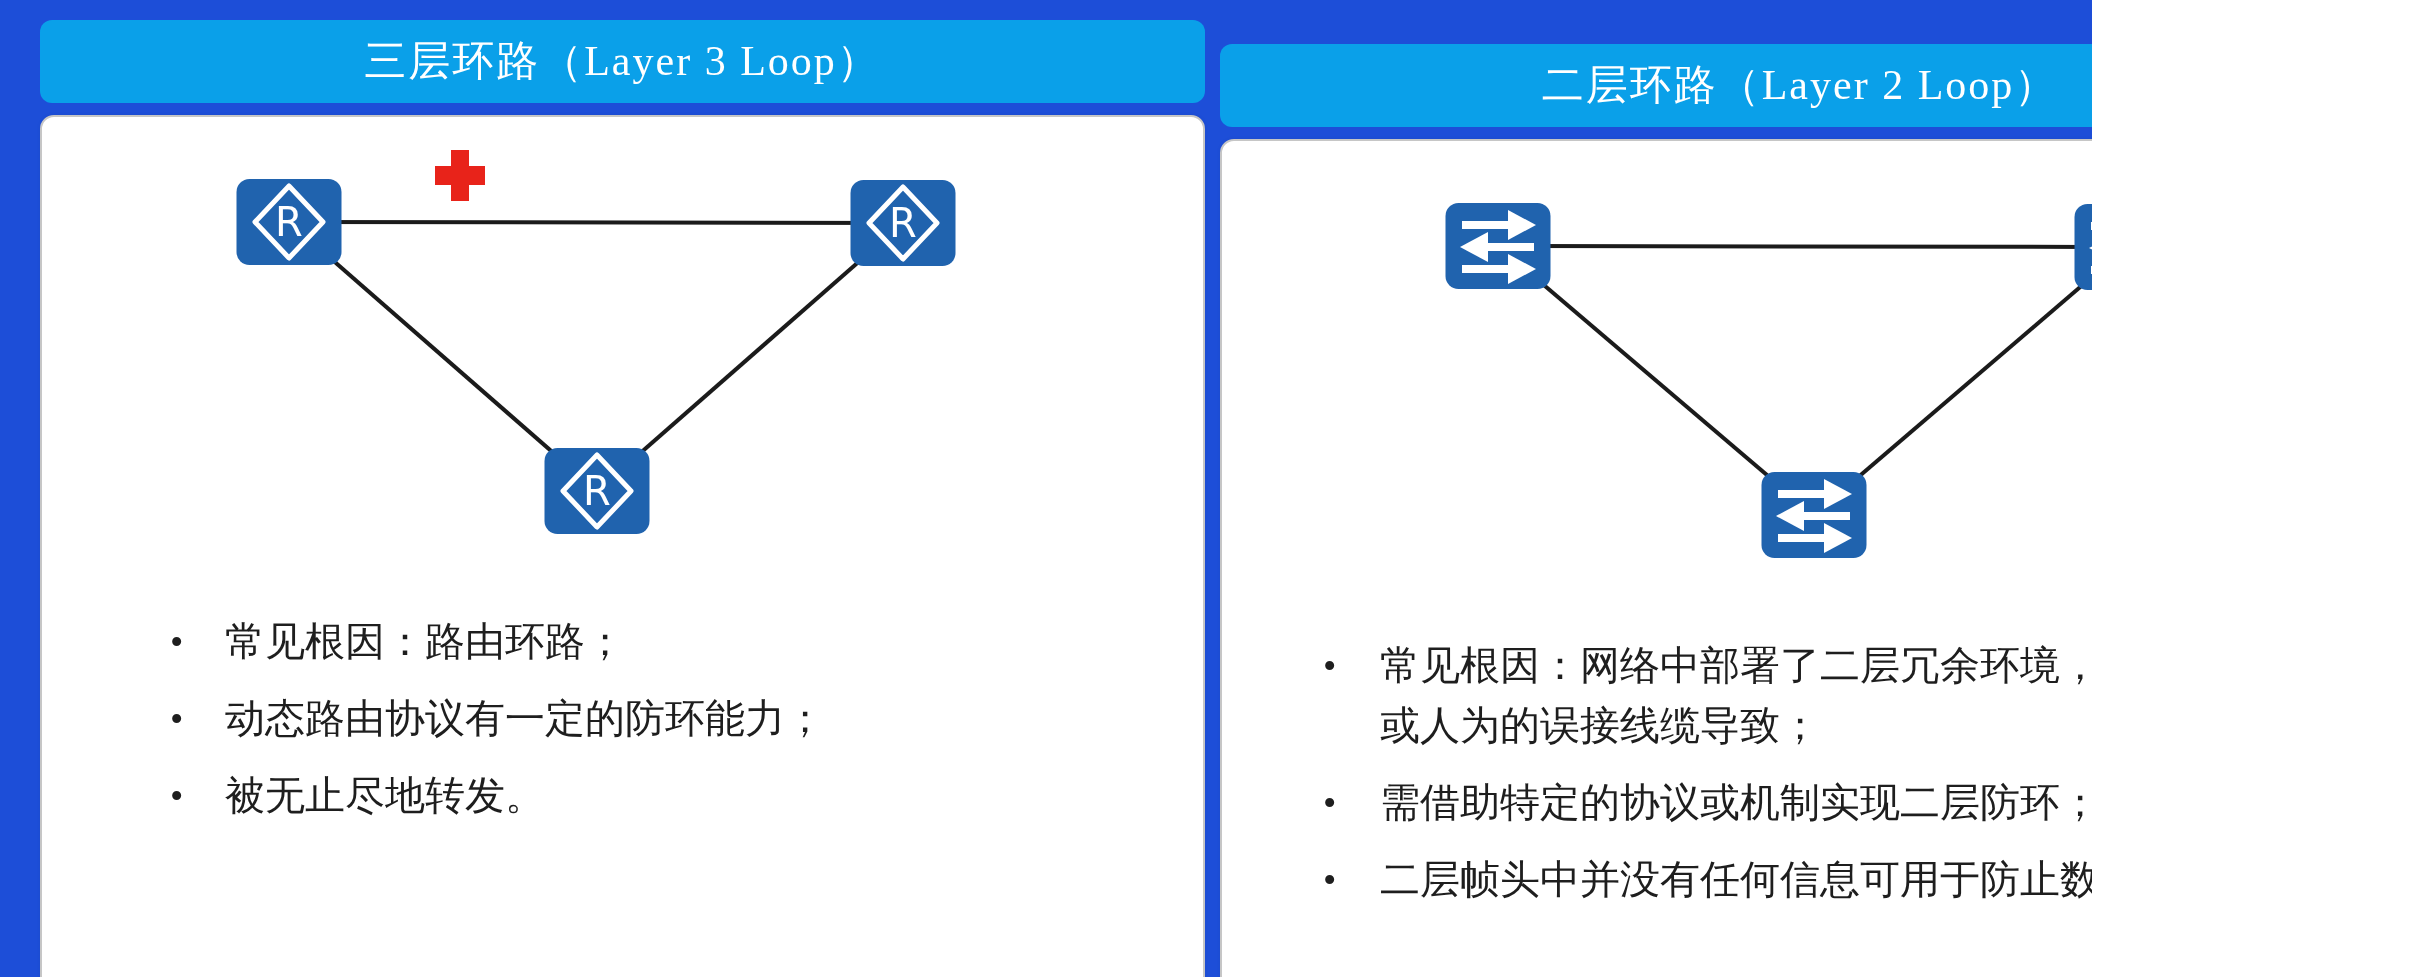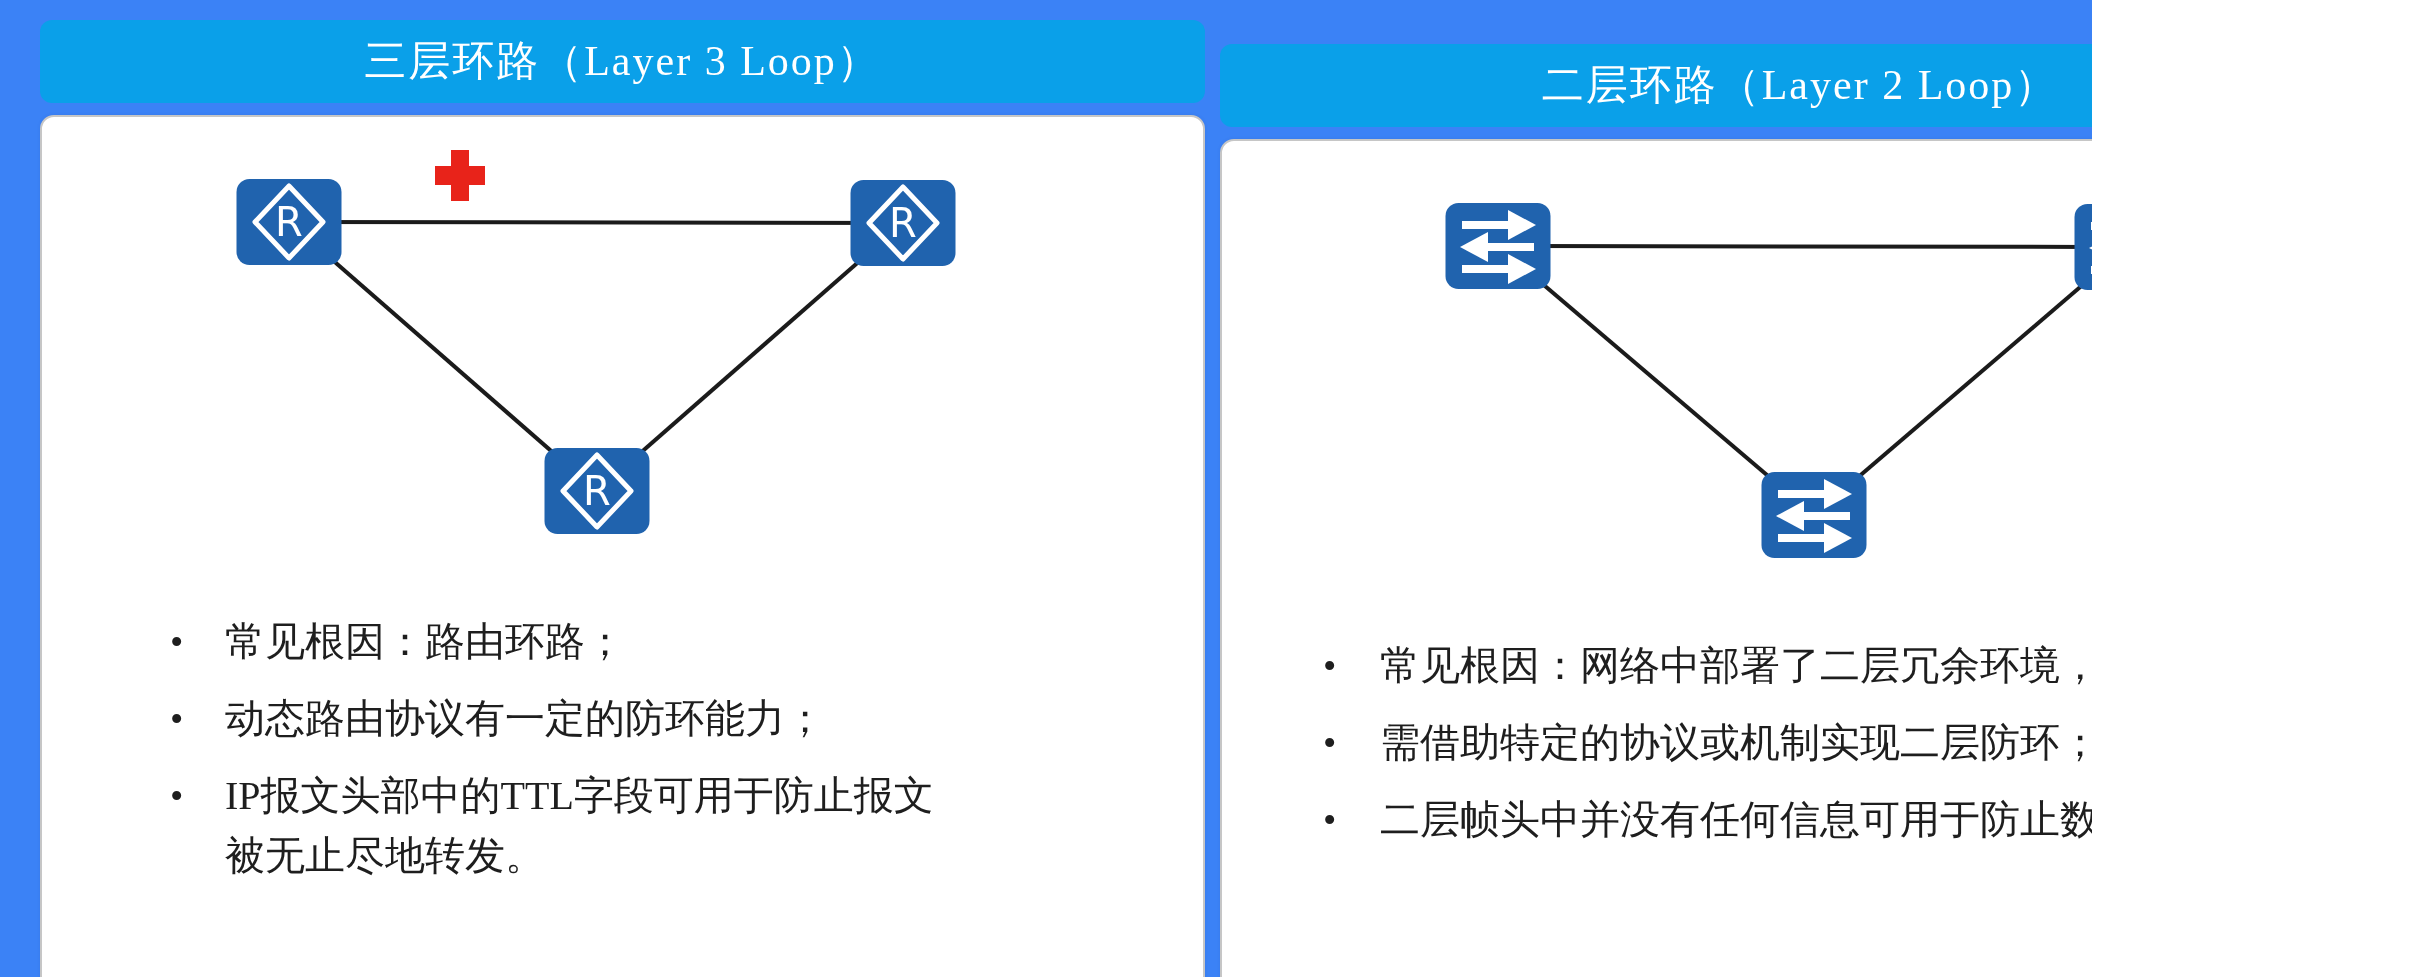--- a/index.html
+++ b/index.html
@@ -8,21 +8,21 @@
     --node-fill:#2063ae;
     --link-line:#1b1b1b;
     --error-red:#e8231a;
     --card-border:#c6c6c6;
     --body-text:#1e1e1e;
   }
   *{margin:0;padding:0;box-sizing:border-box;}
   html,body{background:#ffffff;}
   .stage{
     position:relative;width:2092px;height:977px;overflow:hidden;
-    background:#3b82f6;
+    background:#1d4ed8;
     font-family:"Liberation Serif","DejaVu Serif",serif;
     color:var(--body-text);
   }
   .panel-header{
     position:absolute;top:20px;height:83px;border-radius:12px;
     background:var(--header-bg);color:var(--header-text);
     text-align:center;line-height:83px;font-size:42px;letter-spacing:2px;
   }
   .panel-card{
     position:absolute;top:115px;height:902px;border-radius:14px;
@@ -107,21 +107,20 @@
       </div>
       <div class="bullet">
         <span class="dot">•</span>
         <div class="bt">
           <div>动态路由协议有一定的防环能力；</div>
         </div>
       </div>
       <div class="bullet">
         <span class="dot">•</span>
         <div class="bt">
-          <div>IP报文头部中的TTL字段可用于防止报文</div>
           <div>被无止尽地转发。</div>
         </div>
       </div>
     </div>
   </div>
 
   <div class="panel-header" id="hdr-right">二层环路（Layer 2 Loop）</div>
 
   <div class="panel-card" id="card-right">
     <svg class="topo" width="1160" height="600" viewBox="0 0 1160 600">
@@ -138,20 +137,21 @@
       <g transform="translate(592,374)">
         <use href="#switch-body"></use>
       </g>
     </svg>
 
     <div class="bullets" id="bullets-right">
       <div class="bullet">
         <span class="dot">•</span>
         <div class="bt">
           <div>常见根因：网络中部署了二层冗余环境，</div>
+          <div>或人为的误接线缆导致；</div>
         </div>
       </div>
       <div class="bullet">
         <span class="dot">•</span>
         <div class="bt">
           <div>需借助特定的协议或机制实现二层防环；</div>
         </div>
       </div>
       <div class="bullet">
         <span class="dot">•</span>

